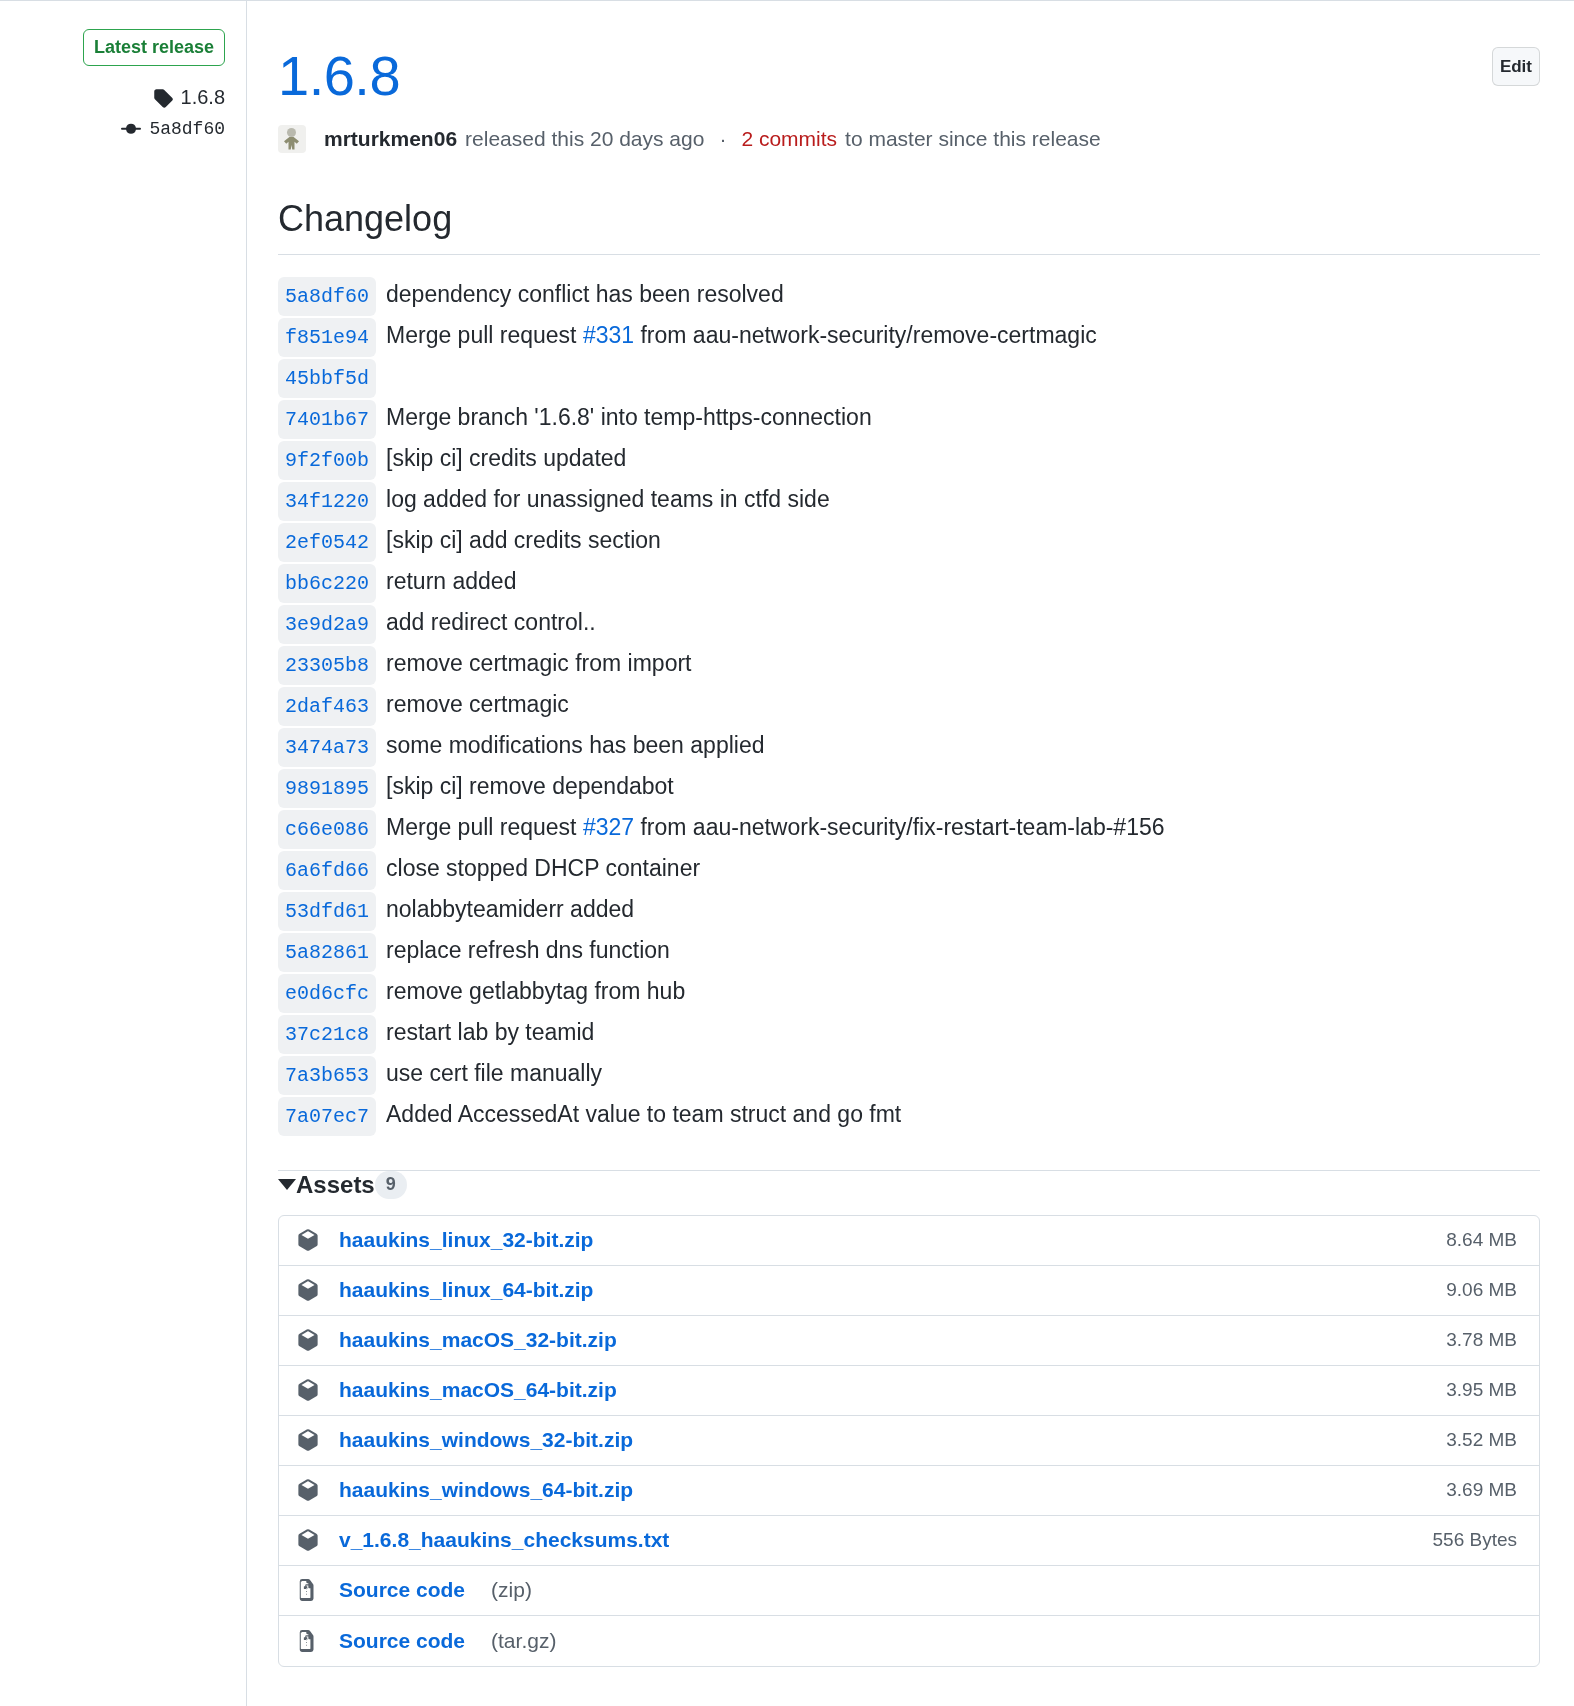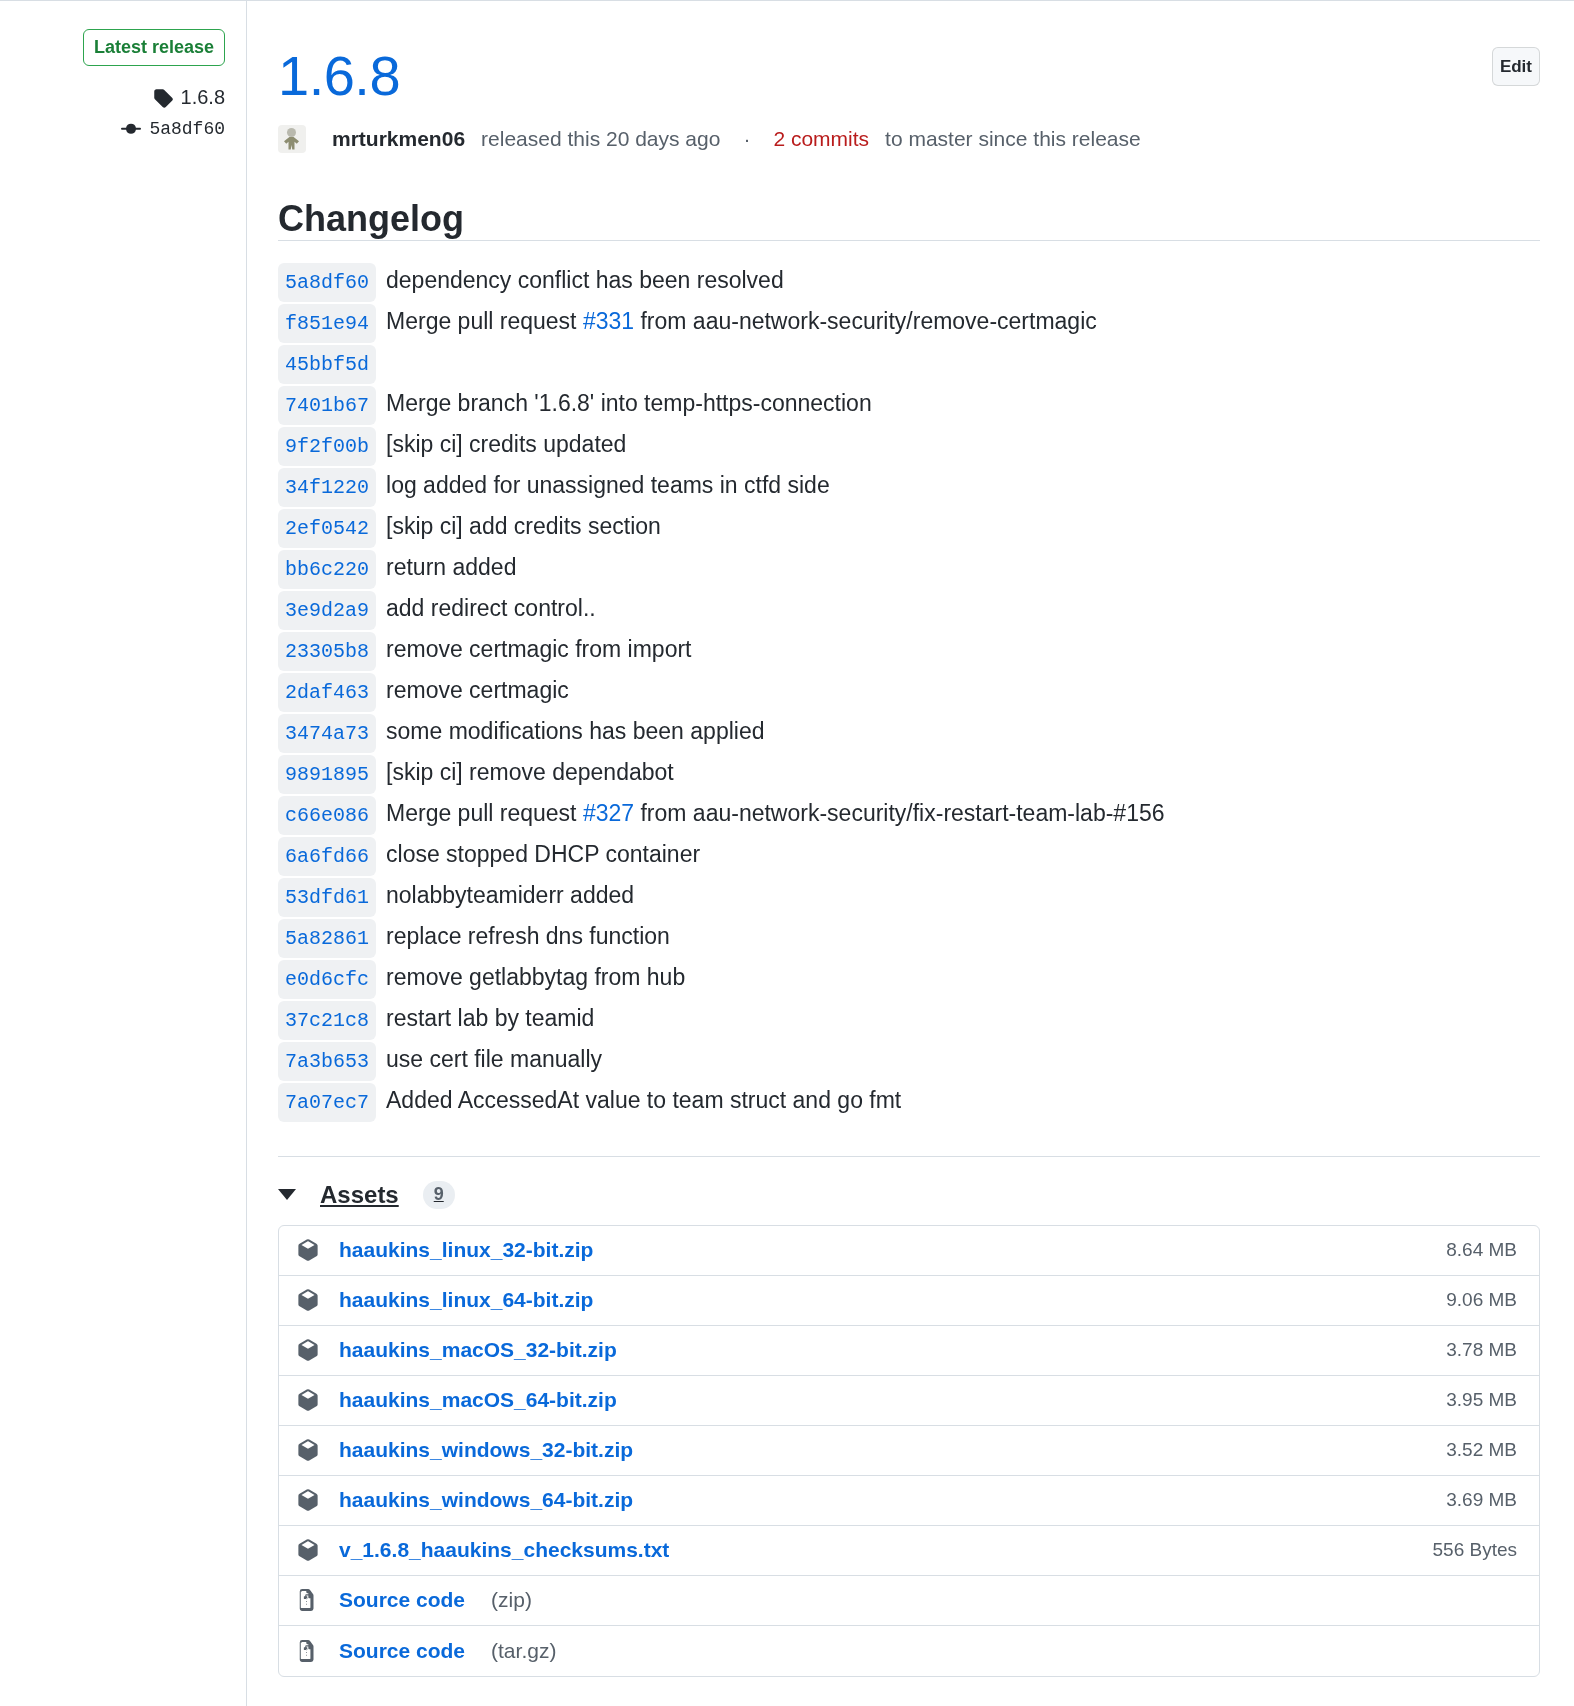--- a/index.html
+++ b/index.html
@@ -92,21 +92,21 @@
     padding-top: 12px;
     letter-spacing: -0.5px;
   }
   .byline {
     margin-top: 18px;
     font-size: 21px;
     color: #57606a;
     display: flex;
     align-items: center;
     flex-wrap: wrap;
-    gap: 16px;
+    gap: 8px;
     line-height: 1.3;
   }
   .avatar {
     width: 28px;
     height: 28px;
     border-radius: 4px;
     background: #f0f0ee;
     margin-right: 10px;
     display: inline-block;
     position: relative;
@@ -128,23 +128,24 @@
     width: 15px; height: 13px;
     background: #8d8d71;
     clip-path: polygon(40% 0, 60% 0, 100% 35%, 85% 55%, 70% 40%, 70% 100%, 55% 100%, 50% 65%, 45% 100%, 30% 100%, 30% 40%, 15% 55%, 0 35%);
   }
   .byline .author { font-weight: bold; color: #24292f; }
   .byline .lnk { color: #b91c1c; text-decoration: none; }
   .byline .sep { margin: 0 7px; }
 
   h2.changelog {
     font-size: 36px;
-    font-weight: bold;
+    font-weight: normal;
     color: #24292f;
     margin: 44px 0 0 0;
+    padding-bottom: 14px;
     border-bottom: 1px solid #d8dee4;
     line-height: 1.2;
   }
 
   
   .commits {
     margin-top: 22px;
     display: flex;
     flex-direction: column;
     gap: 2px;
@@ -174,27 +175,25 @@
   .rule {
     border: 0;
     border-top: 1px solid #d8dee4;
     margin: 34px 0 0 0;
   }
 
   
   .assets-head {
     display: flex;
     align-items: center;
-    gap: 24px;
-    margin-top: 24px;
+    gap: 0;
     font-size: 24px;
     font-weight: bold;
     color: #24292f;
     cursor: pointer;
-    text-decoration: underline;
   }
   .caret {
     width: 0; height: 0;
     border-left: 9px solid transparent;
     border-right: 9px solid transparent;
     border-top: 11px solid #24292f;
     display: inline-block;
   }
   .count-badge {
     background: #eaeef2;

